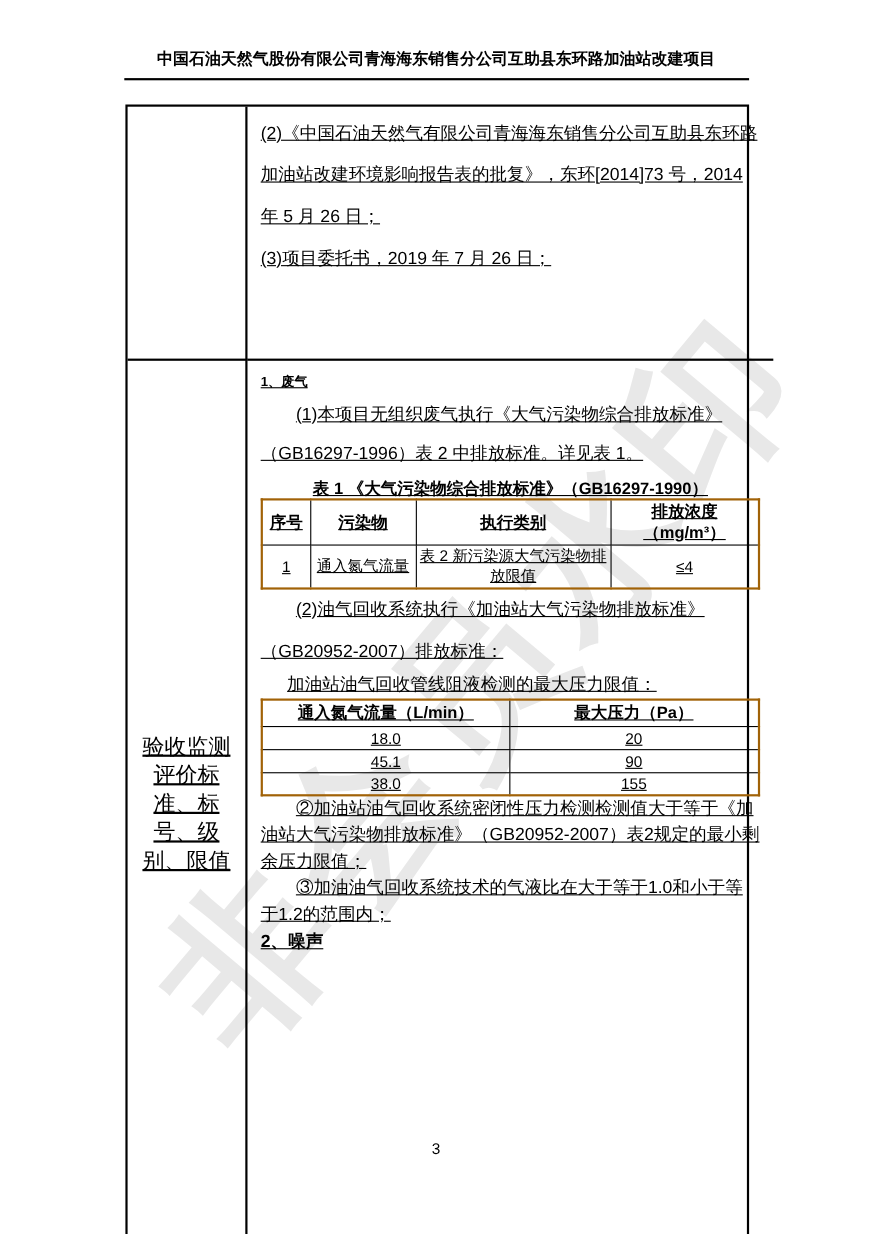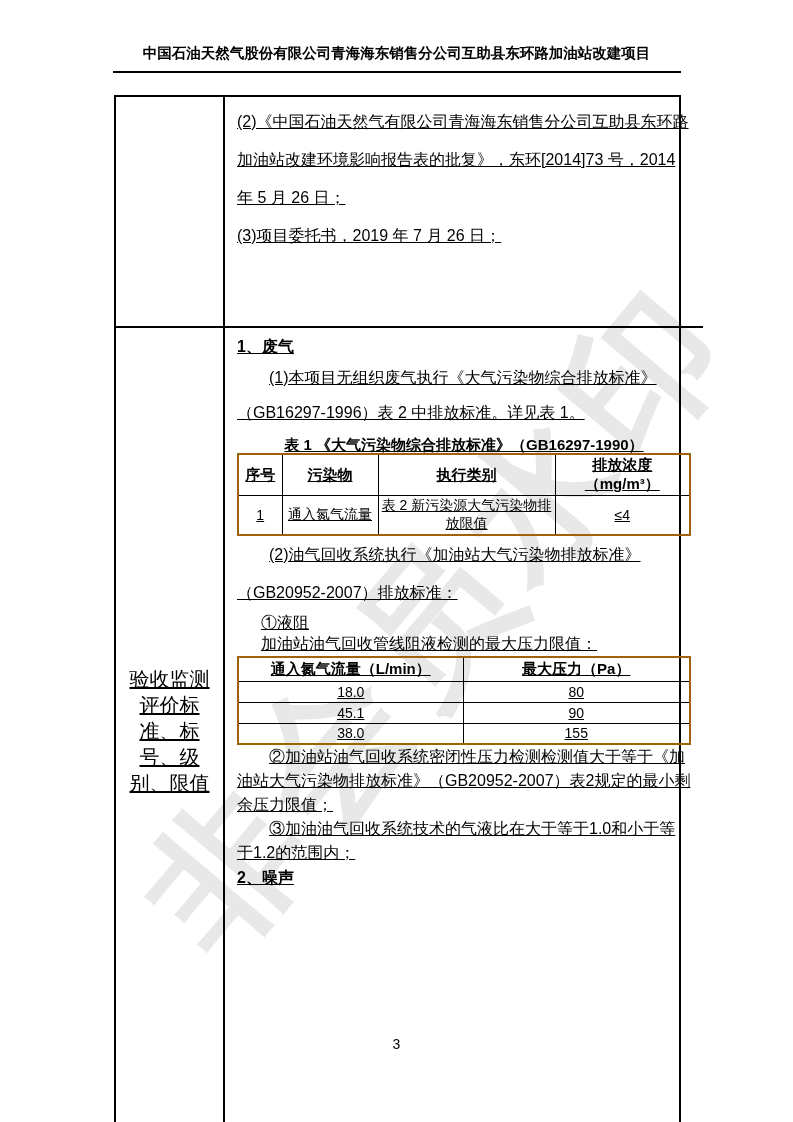--- a/index.html
+++ b/index.html
@@ -36,21 +36,21 @@
     text-decoration:underline;
   }
   .oc{box-sizing:border-box;}
   .oc-r1{border-bottom:2px solid #000;}
   .oc-left{border-right:2px solid #000;}
   .label-cell{display:flex;align-items:center;justify-content:center;
     text-align:center;font-size:20px;line-height:26px;padding:0 5px;}
   .content-cell{padding:6px 12px 0 12px;font-size:16px;}
   .content-cell p{margin:0;}
   .r1-para{line-height:38px;}
-  .sec-heading{font-weight:bold;font-size:16px;line-height:26px;margin:0;}
+  .sec-heading{font-weight:bold;font-size:12px;line-height:26px;margin:0;}
   .p-std{line-height:35px;text-indent:2em;margin-top:4px;}
   .p-wide{line-height:38px;text-indent:2em;margin-top:6px;}
   .tbl-caption{text-align:center;font-weight:bold;font-size:15px;line-height:17px;margin-top:6px;}
   table.inner{border-collapse:collapse;border:2px solid #a16207;width:452px;
     font-size:14px;table-layout:fixed;}
   table.inner th,table.inner td{border:1px solid #000;text-align:center;
     padding:1px 2px;box-sizing:border-box;}
   table.inner th{font-weight:bold;font-size:15px;}
   .t1 th{height:20px;}
   .t1 td{height:36px;}
@@ -109,32 +109,31 @@
           <td class="c0">1</td>
           <td class="c1">通入氮气流量</td>
           <td class="c2">表 2 新污染源大气污染物排放限值</td>
           <td class="c3">≤4</td>
         </tr>
       </tbody>
         </table>
 
       <p class="p-wide">(2)油气回收系统执行《加油站大气污染物排放标准》（GB20952-2007）排放标准：</p>
 
-      <p class="item-line">①液阻</p>
       <p class="item-line2">加油站油气回收管线阻液检测的最大压力限值：</p>
 
       <table class="inner t2">
         <tbody>
             <tr>
           <th class="c0">通入氮气流量（L/min）</th>
           <th class="c1">最大压力（Pa）</th>
         </tr>
         <tr>
           <td class="c0">18.0</td>
-          <td class="c1">80</td>
+          <td class="c1">20</td>
         </tr>
         <tr>
           <td class="c0">45.1</td>
           <td class="c1">90</td>
         </tr>
         <tr>
           <td class="c0">38.0</td>
           <td class="c1">155</td>
         </tr>
       </tbody>

